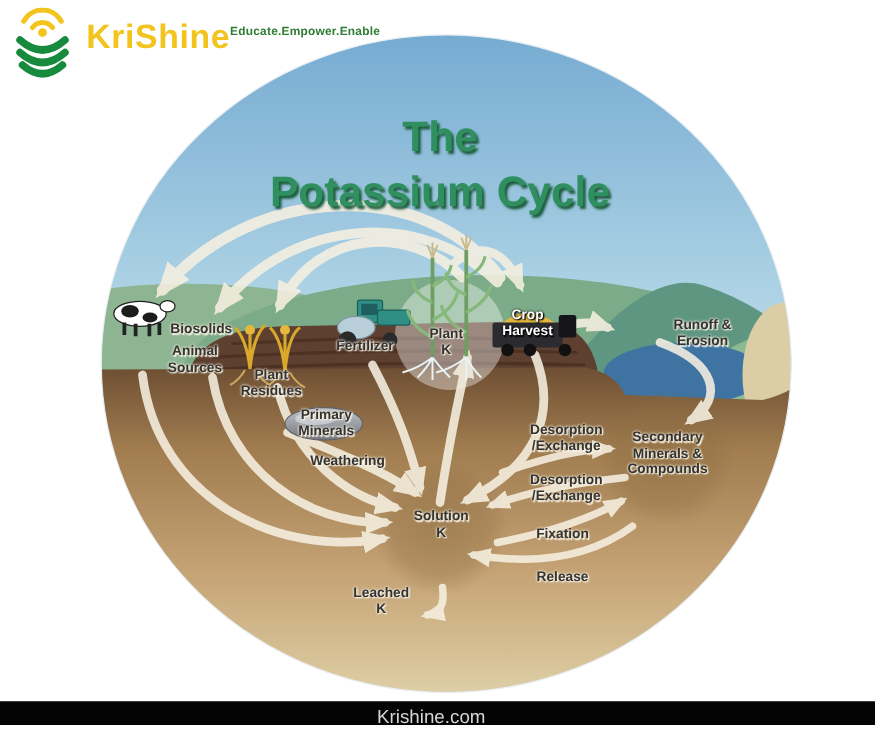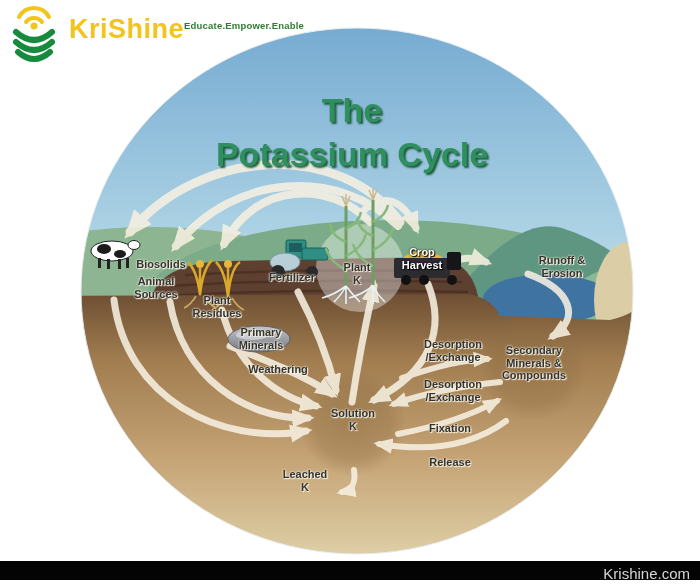--- a/index.html
+++ b/index.html
@@ -25,21 +25,21 @@
   .lbl{
     position:absolute;transform:translate(-50%,-50%);
     font-size:11px;font-weight:bold;color:#333333;text-align:center;
     white-space:pre-line;line-height:1.15;z-index:20;
     text-shadow:0 0 2px #f3ecd9,0 0 2px #f3ecd9,1px 1px 1px #fdf8ec;
   }
   .lbl.light{color:#ffffff;text-shadow:0 0 2px #000,1px 1px 1px #000;}
   
   .footer{
     position:absolute;left:0;top:561px;width:700px;height:19px;background:#040404;
-    color:#d6d6d6;font-size:15px;line-height:26px;text-align:right;
+    color:#d6d6d6;font-size:15px;line-height:26px;text-align:center;
     padding-right:10px;box-sizing:border-box;z-index:40;
   }
 </style>
 </head>
 <body>
 
 <svg id="scene" viewBox="0 0 700 587">
   <defs>
     <clipPath id="circleClip">
         <ellipse cx="357" cy="291" rx="276" ry="263"></ellipse>

